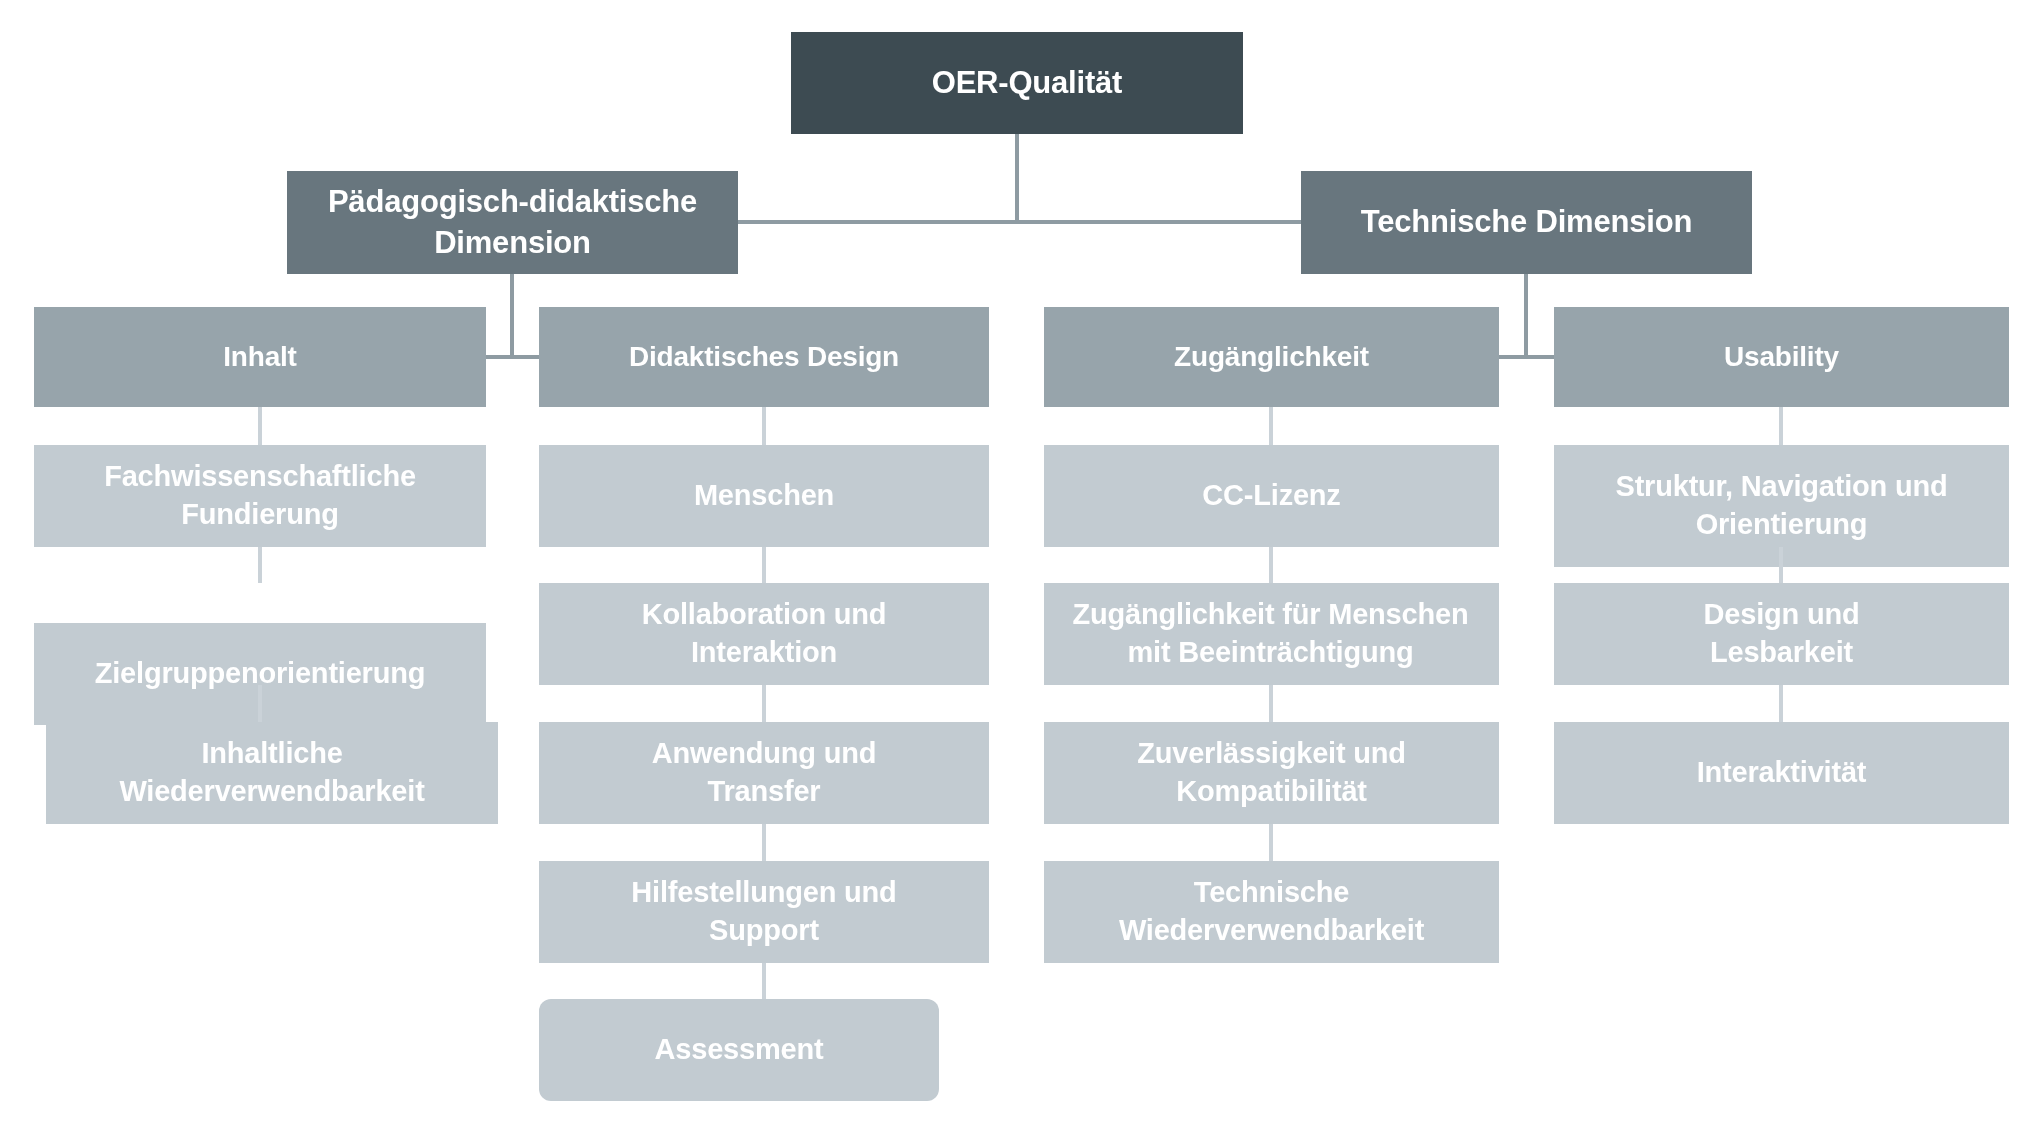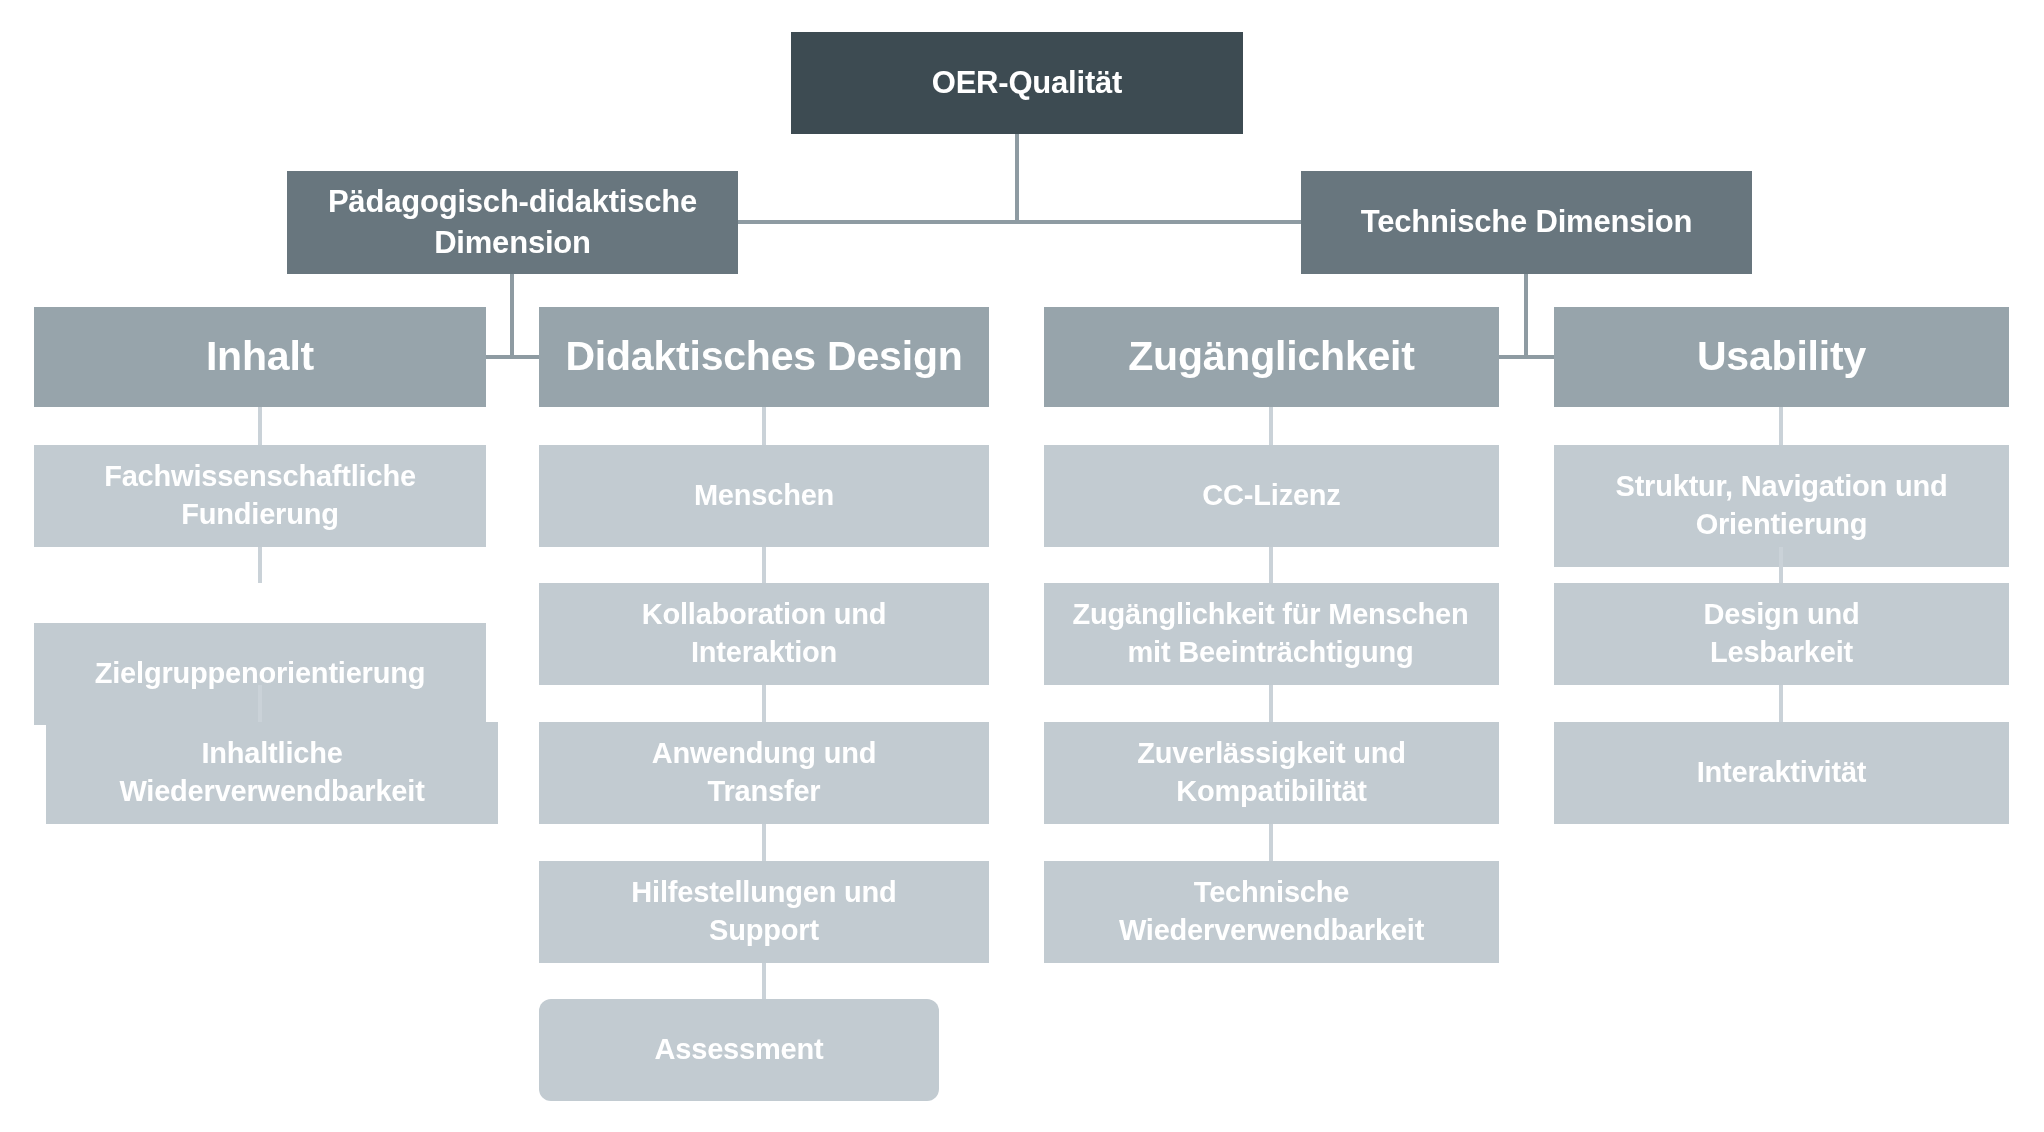--- a/index.html
+++ b/index.html
@@ -20,21 +20,21 @@
     color: var(--text, #ffffff);
     font-weight: bold;
     white-space: pre-line;
     line-height: 1.3;
     letter-spacing: -0.2px;
     box-sizing: border-box;
     padding: 0 8px;
   }
   .lvl-root     { background: var(--dark, #3d4b52);     font-size: 31px; }
   .lvl-dim      { background: var(--medium, #68767e);   font-size: 31px; }
-  .lvl-cat      { background: var(--category, #97a4ab); font-size: 41px; text-align: center; }
+  .lvl-cat      { background: var(--category, #97a4ab); font-size: 28px; text-align: center; }
   .lvl-item     { background: var(--light, #c2cbd1);    font-size: 29px; }
   .line {
     position: absolute;
   }
   .line-dark  { background: var(--line-dark, #8e9ba2); }
   .line-light { background: var(--line-light, #cad2d8); }
 </style>
 </head>
 <body>
 

